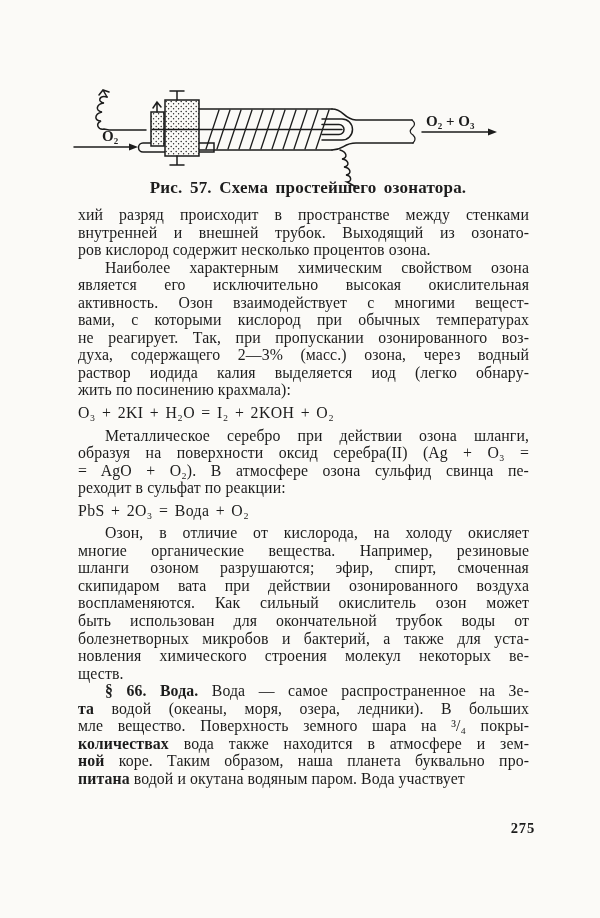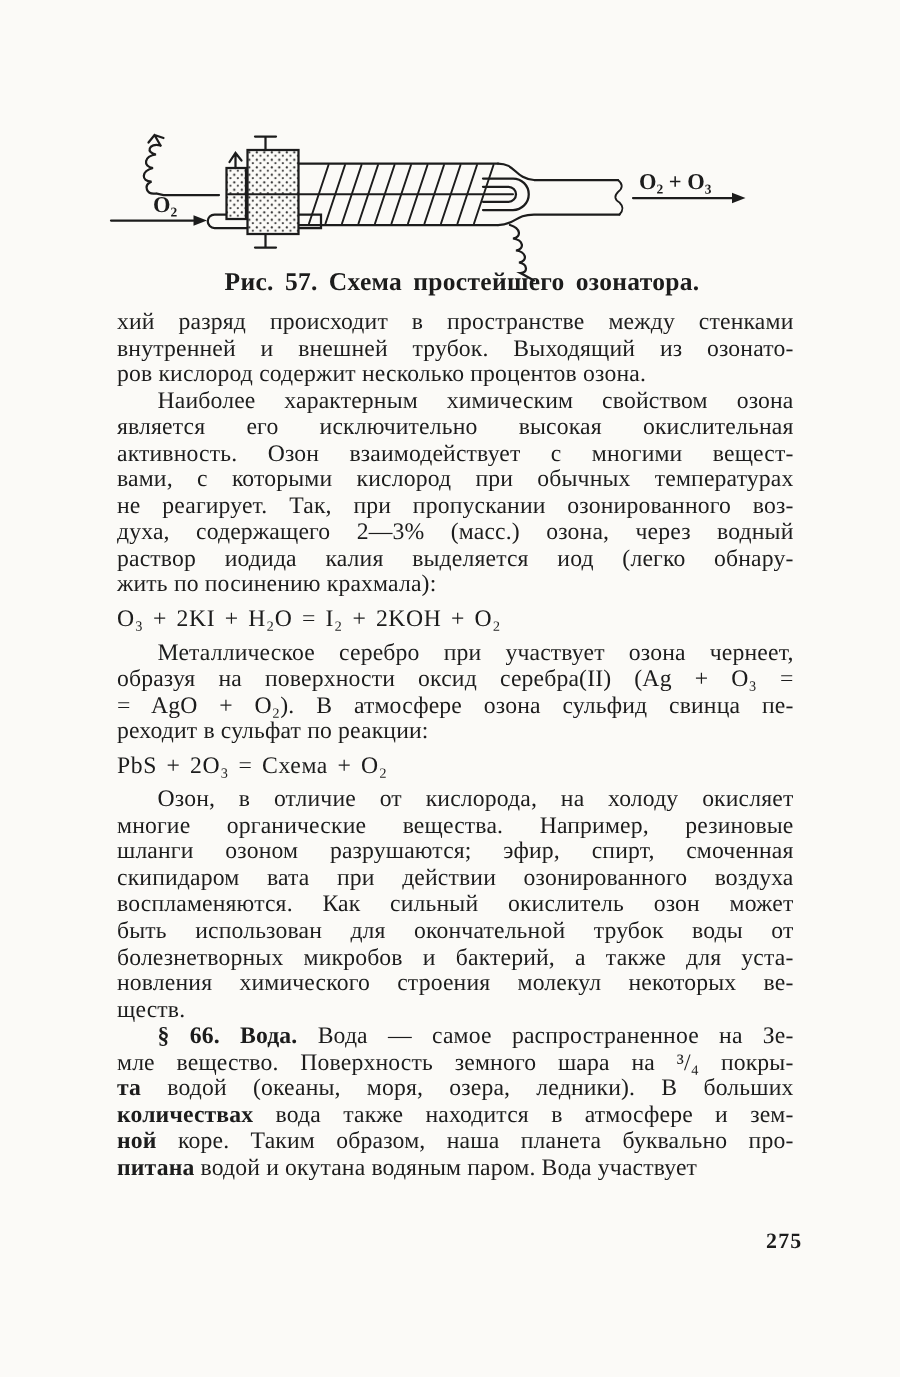--- a/index.html
+++ b/index.html
@@ -117,37 +117,37 @@
       <div class="line last">ров кислород содержит несколько процентов озона.</div>
       <div class="line ind">Наиболее характерным химическим свойством озона</div>
       <div class="line">является его исключительно высокая окислительная</div>
       <div class="line">активность. Озон взаимодействует с многими вещест-</div>
       <div class="line">вами, с которыми кислород при обычных температурах</div>
       <div class="line">не реагирует. Так, при пропускании озонированного воз-</div>
       <div class="line">духа, содержащего 2—3% (масс.) озона, через водный</div>
       <div class="line">раствор иодида калия выделяется иод (легко обнару-</div>
       <div class="line last">жить по посинению крахмала):</div>
       <div class="eq">O₃ + 2KI + H₂O = I₂ + 2KOH + O₂</div>
-      <div class="line ind">Металлическое серебро при участвует озона чернеет,</div>
+      <div class="line ind">Металлическое серебро при действии озона шланги,</div>
       <div class="line">образуя на поверхности оксид серебра(II) (Ag + O₃ =</div>
       <div class="line">= AgO + O₂). В атмосфере озона сульфид свинца пе-</div>
       <div class="line last">реходит в сульфат по реакции:</div>
-      <div class="eq">PbS + 2O₃ = Схема + O₂</div>
+      <div class="eq">PbS + 2O₃ = Вода + O₂</div>
       <div class="line ind">Озон, в отличие от кислорода, на холоду окисляет</div>
       <div class="line">многие органические вещества. Например, резиновые</div>
       <div class="line">шланги озоном разрушаются; эфир, спирт, смоченная</div>
       <div class="line">скипидаром вата при действии озонированного воздуха</div>
       <div class="line">воспламеняются. Как сильный окислитель озон может</div>
       <div class="line">быть использован для окончательной трубок воды от</div>
       <div class="line">болезнетворных микробов и бактерий, а также для уста-</div>
       <div class="line">новления химического строения молекул некоторых ве-</div>
       <div class="line last">ществ.</div>
       <div class="line ind"><b>§ 66. Вода.</b> Вода — самое распространенное на Зе-</div>
+      <div class="line"><b>та</b> водой (океаны, моря, озера, ледники). В больших</div>
       <div class="line">мле вещество. Поверхность земного шара на ³/₄ покры-</div>
-      <div class="line"><b>та</b> водой (океаны, моря, озера, ледники). В больших</div>
       <div class="line"><b>количествах</b> вода также находится в атмосфере и зем-</div>
       <div class="line"><b>ной</b> коре. Таким образом, наша планета буквально про-</div>
       <div class="line last"><b>питана</b> водой и окутана водяным паром. Вода участвует</div>
     </div>
 
   <div class="pageno">275</div>
 
 </div>
 
 </body></html>

